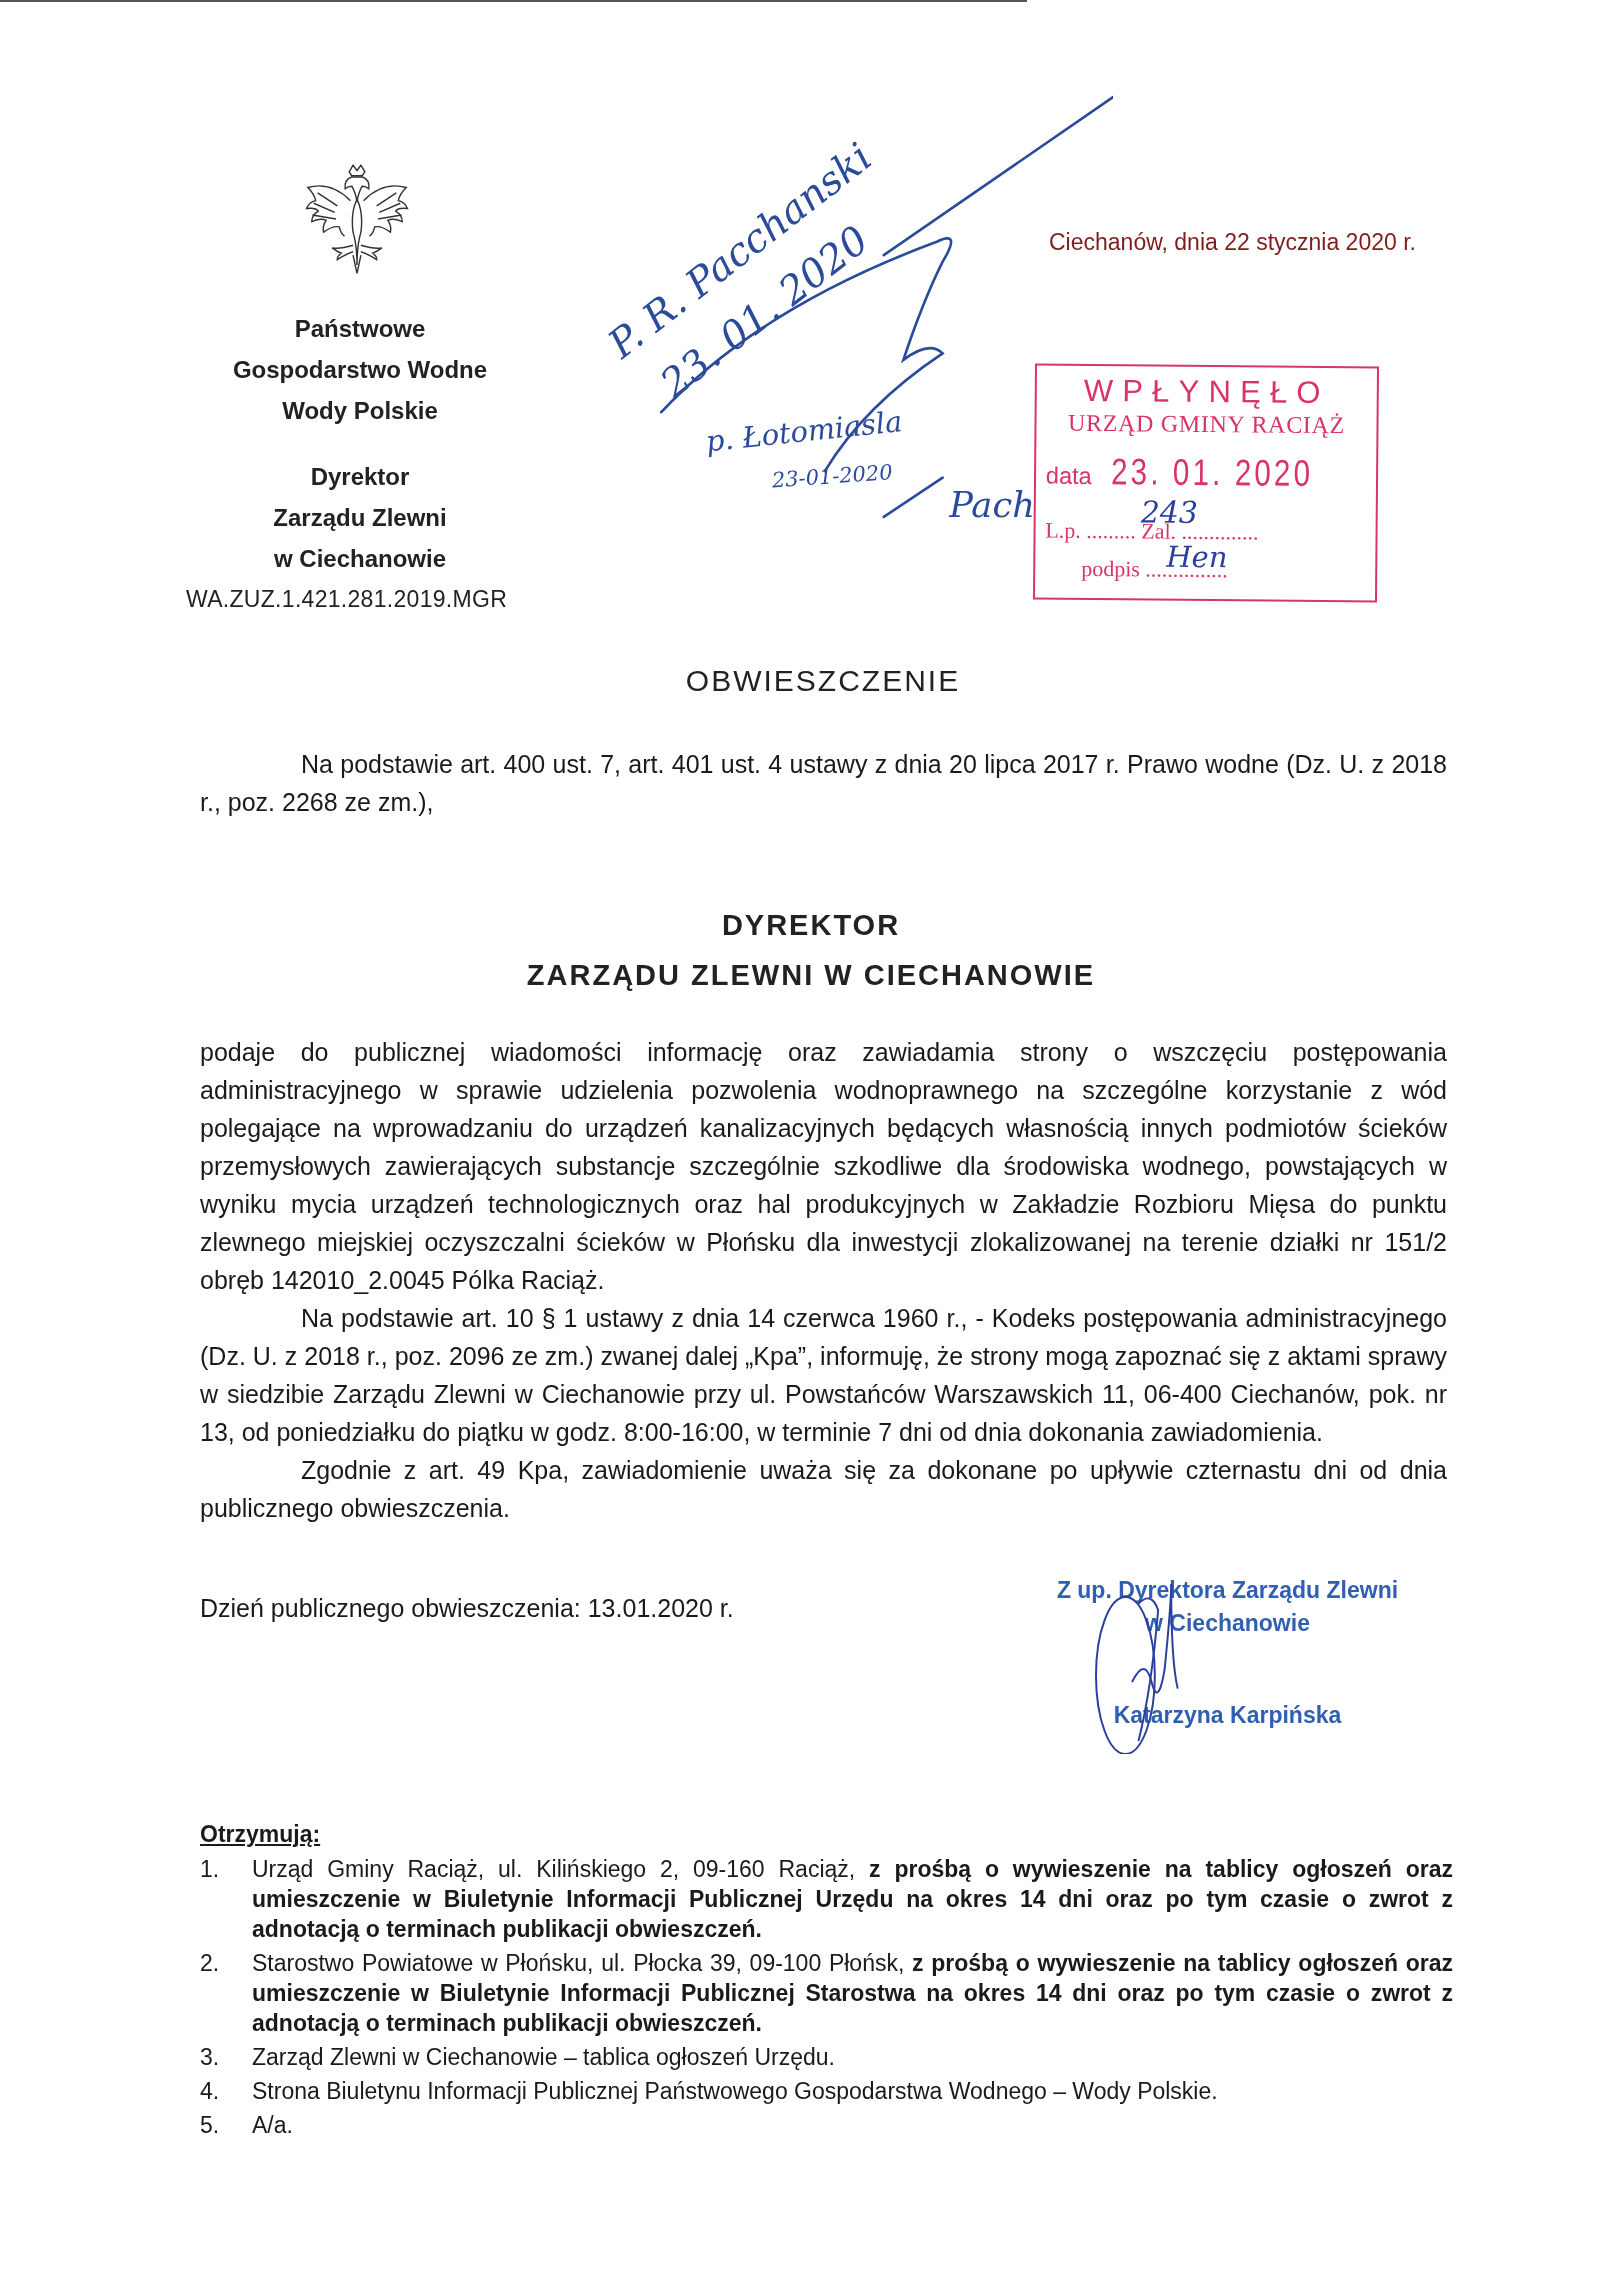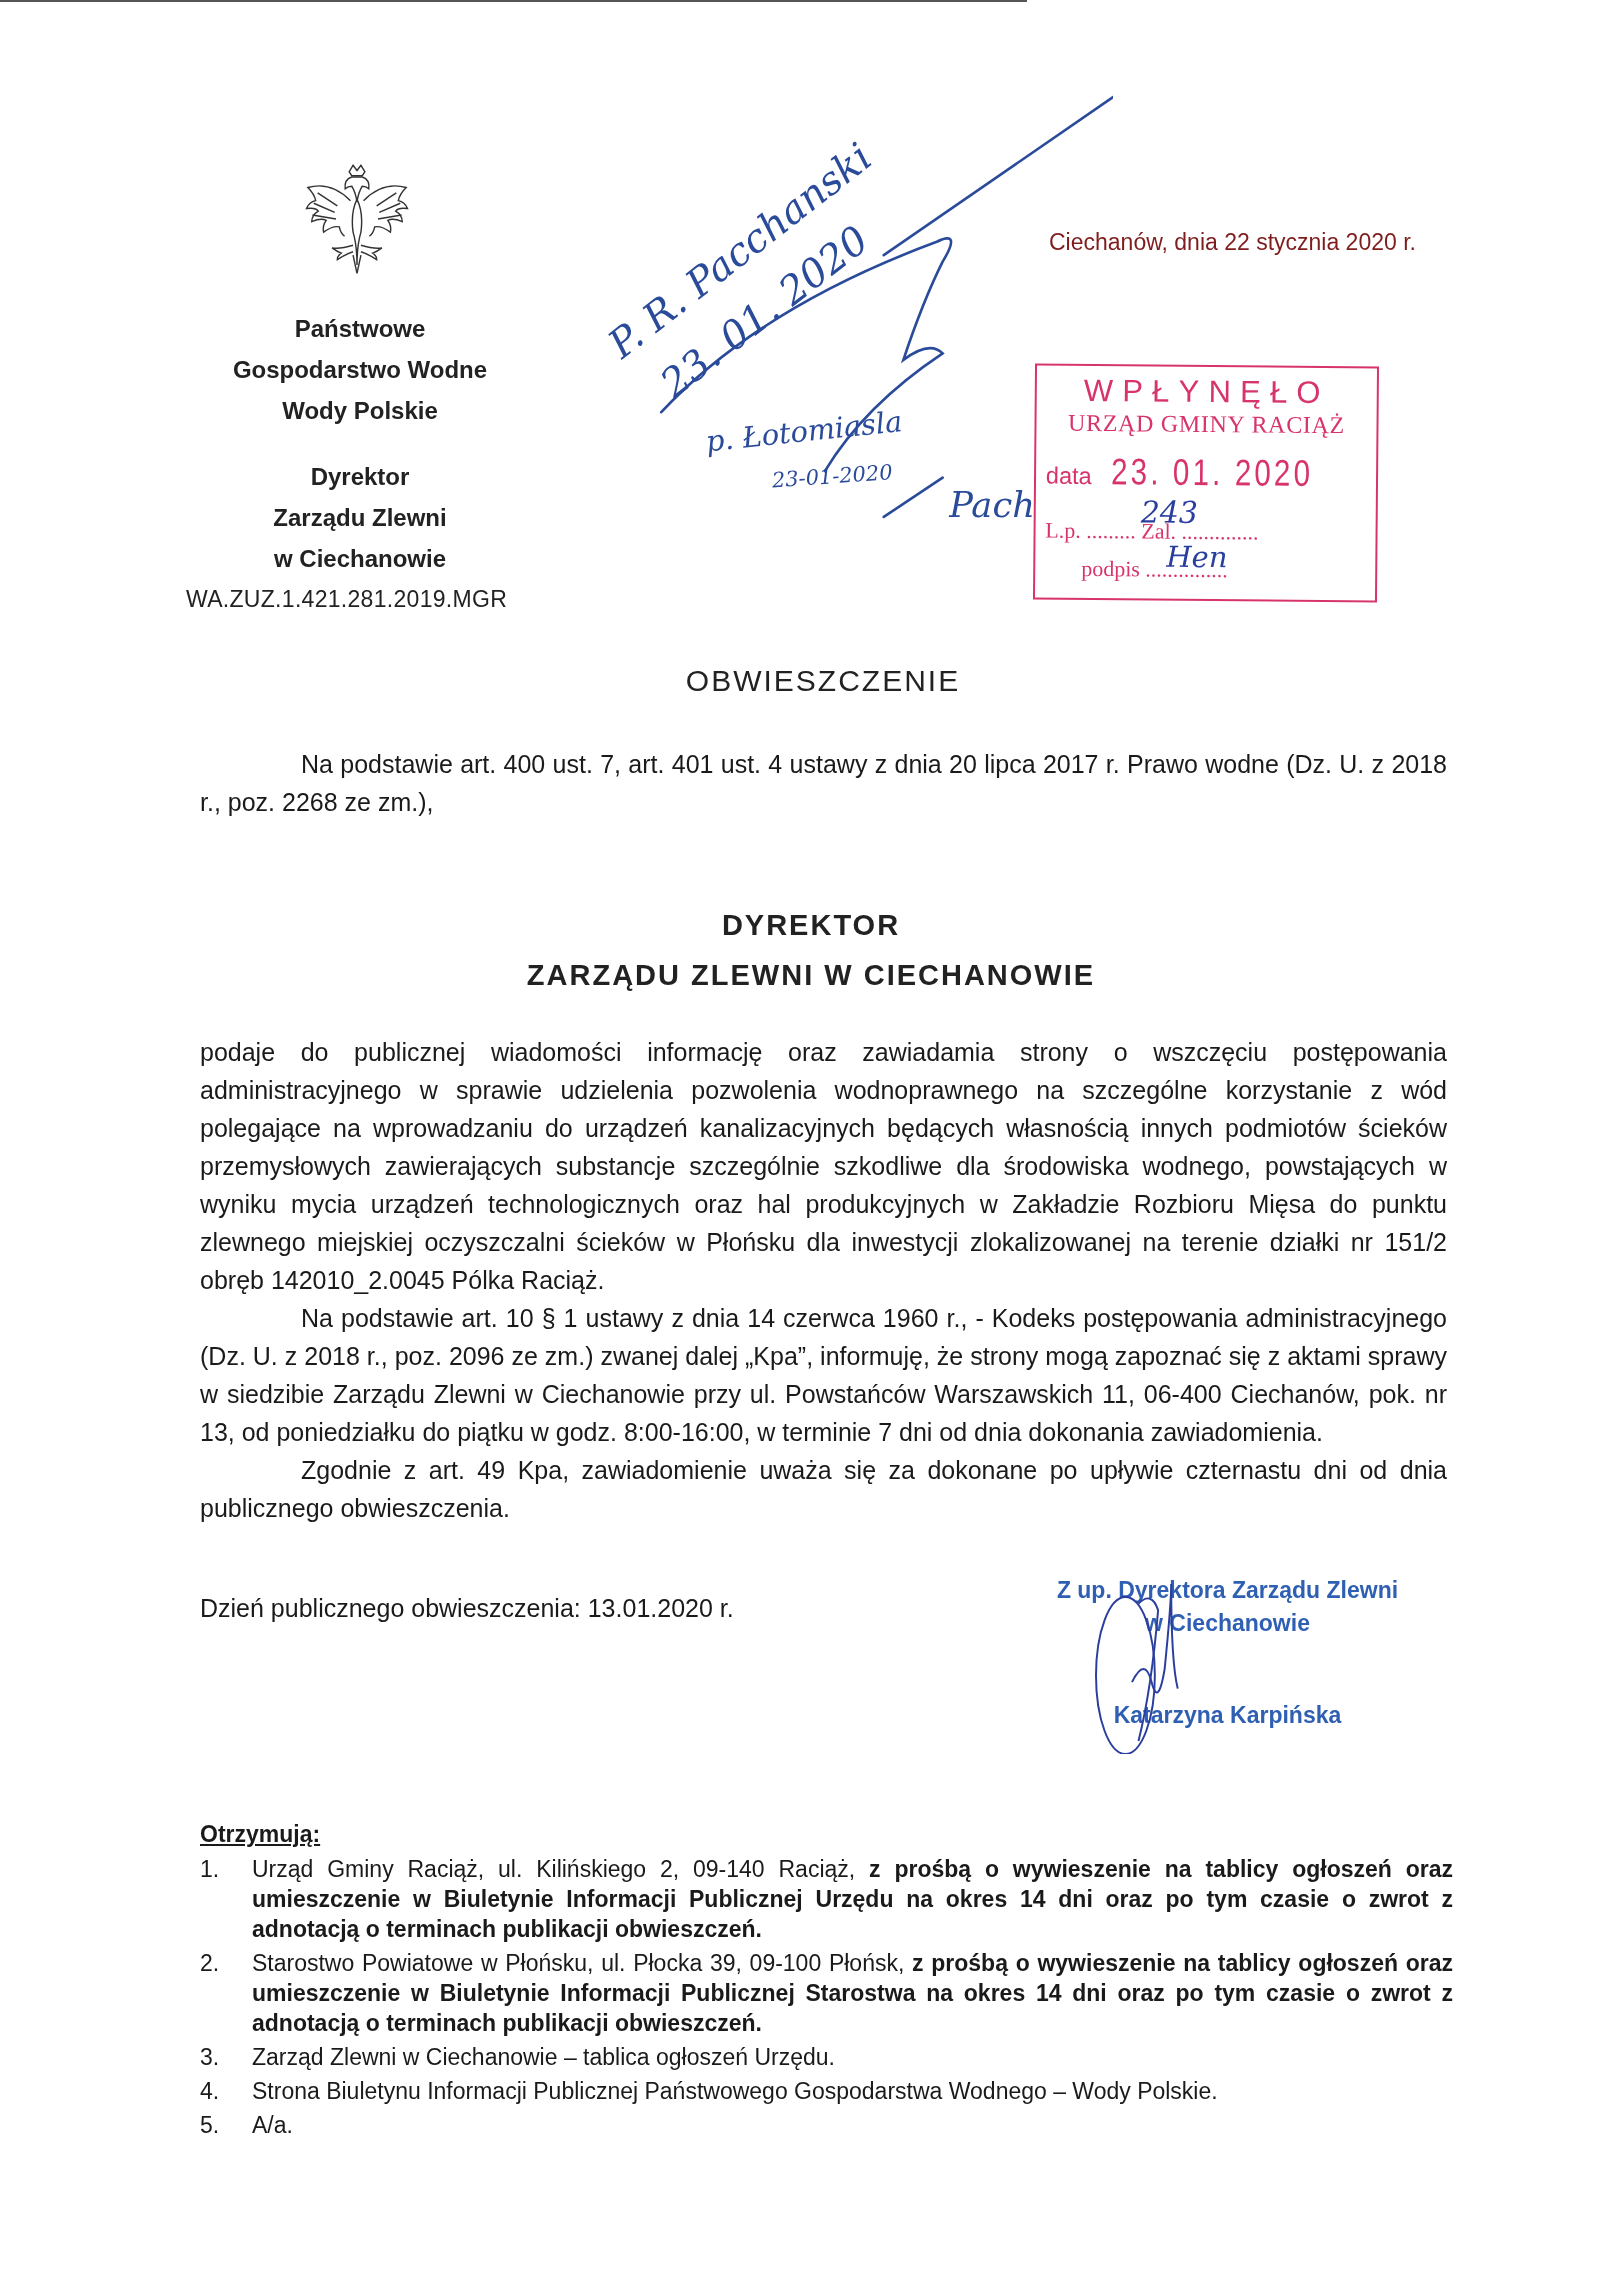--- a/index.html
+++ b/index.html
@@ -164,21 +164,21 @@
       <path d="M70 150 q20 -40 30 0 q10 40 20 -20 q10 -100 10 -130 q0 120 10 160"></path>
     </g>
   </svg>
 </div>
 
 <div class="abs recip">
   <div class="recip-h">Otrzymują:</div>
   <ol>
     <li>
       <span class="num">1.</span>
-      <span class="body"><span>Urząd Gminy Raciąż, ul. Kilińskiego 2, 09-140 Raciąż, </span><span class="bold">z prośbą o wywieszenie na tablicy ogłoszeń oraz umieszczenie w Biuletynie Informacji Publicznej Urzędu na okres 14 dni oraz po tym czasie o zwrot z adnotacją o terminach publikacji obwieszczeń.</span></span>
+      <span class="body"><span>Urząd Gminy Raciąż, ul. Kilińskiego 2, 09-160 Raciąż, </span><span class="bold">z prośbą o wywieszenie na tablicy ogłoszeń oraz umieszczenie w Biuletynie Informacji Publicznej Urzędu na okres 14 dni oraz po tym czasie o zwrot z adnotacją o terminach publikacji obwieszczeń.</span></span>
     </li>
     <li>
       <span class="num">2.</span>
       <span class="body"><span>Starostwo Powiatowe w Płońsku, ul. Płocka 39, 09-100 Płońsk, </span><span class="bold">z prośbą o wywieszenie na tablicy ogłoszeń oraz umieszczenie w Biuletynie Informacji Publicznej Starostwa na okres 14 dni oraz po tym czasie o zwrot z adnotacją o terminach publikacji obwieszczeń.</span></span>
     </li>
     <li>
       <span class="num">3.</span>
       <span class="body">Zarząd Zlewni w Ciechanowie – tablica ogłoszeń Urzędu.</span>
     </li>
     <li>

